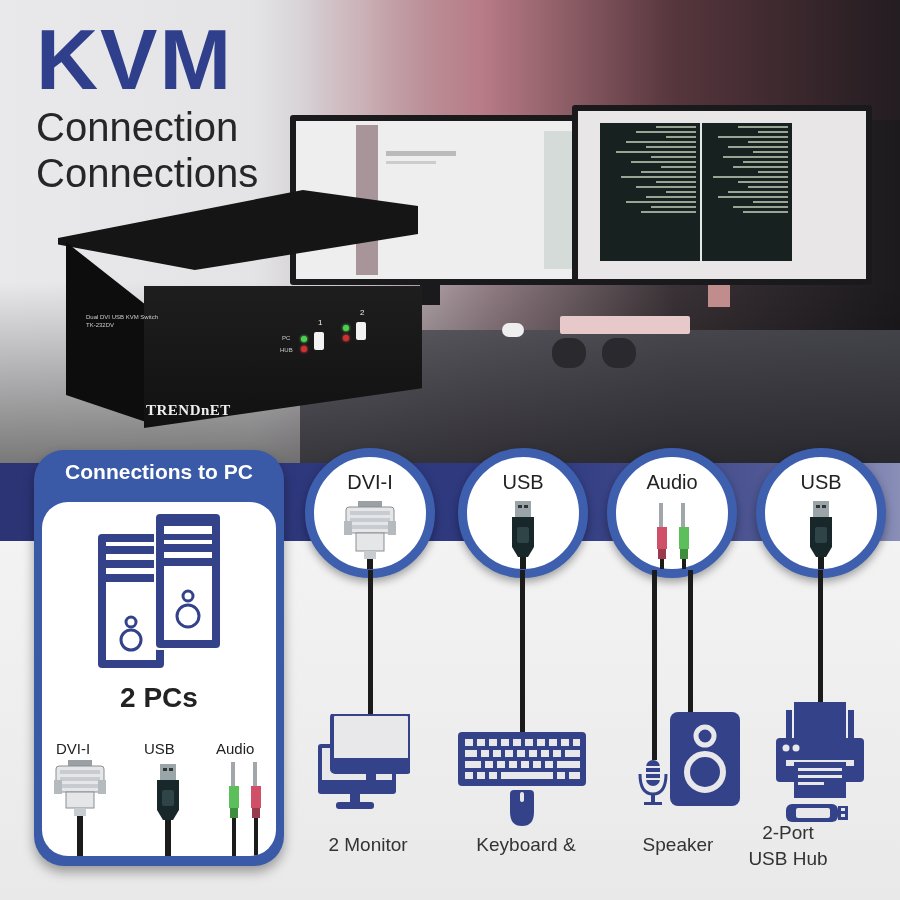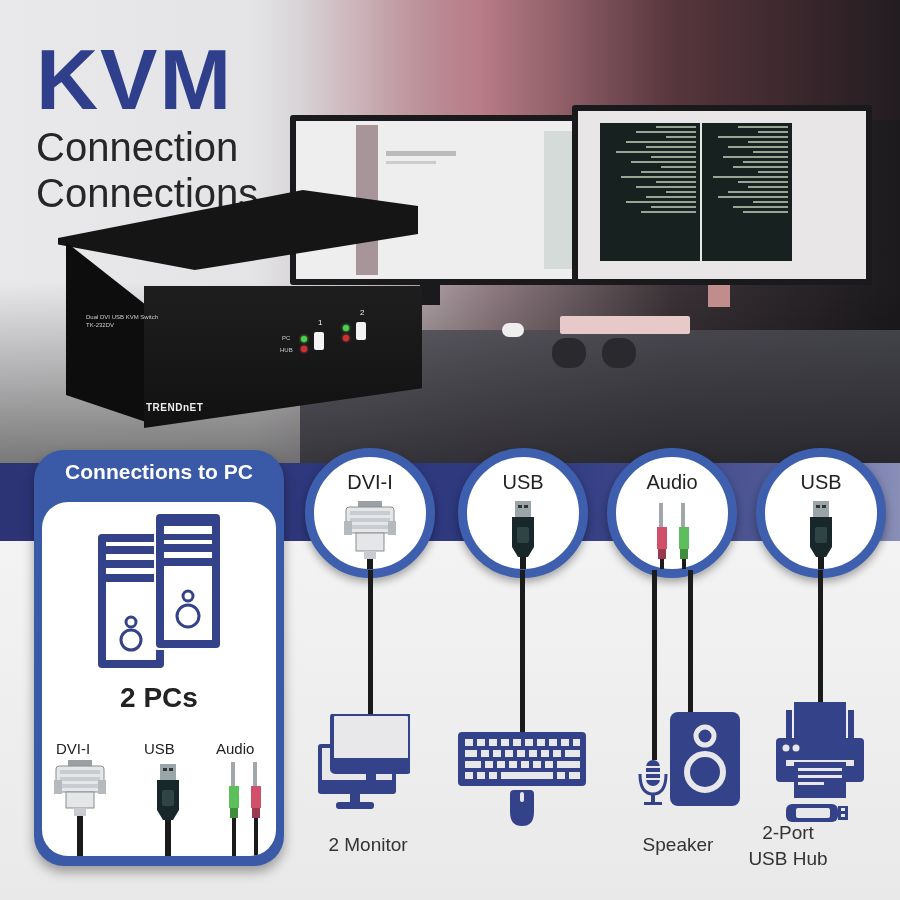--- a/index.html
+++ b/index.html
@@ -31,40 +31,40 @@
   .mon-right .screen { background: #e9e6e7; }
   .code-pane { position: absolute; top: 12px; bottom: 18px; background: #17211f; }
   .code-pane .ln { height: 2px; background: #b9c6b2; margin: 3px 4px 0 auto; opacity: 0.8; }
   .side-pane { position: absolute; left: 60px; top: 4px; width: 22px; bottom: 4px; background: #7a5a63; opacity: 0.6; }
   .mon-stand { position: absolute; background: #1a1a1c; }
   .kbd { position: absolute; left: 560px; top: 316px; width: 130px; height: 18px; background: #e8c9c9; border-radius: 2px; }
   .mouse { position: absolute; left: 502px; top: 323px; width: 22px; height: 14px; background: #eee; border-radius: 8px; }
   .headset { position: absolute; left: 552px; top: 330px; width: 90px; height: 40px; }
   .headset span { position: absolute; top: 8px; width: 34px; height: 30px; background: #2a2a2e; border-radius: 14px; }
 
-  .title-block { position: absolute; left: 36px; top: 14px; margin-top: 20px; }
+  .title-block { position: absolute; left: 36px; top: 14px; }
   .title-kvm { font-family: "Liberation Sans", sans-serif; font-weight: bold; font-size: 86px; color: #2f3f8c; letter-spacing: 2px; line-height: 90px; }
   .title-sub { font-family: "Liberation Sans", sans-serif; font-size: 40px; color: #262626; line-height: 46px; }
 
   .kvm-box { position: absolute; left: 58px; top: 190px; width: 370px; height: 240px; }
   .kvm-top { position: absolute; left: 0; top: 0; width: 360px; height: 80px; background: #151515;
     clip-path: polygon(0% 60%, 68% 0%, 100% 20%, 100% 55%, 38% 100%, 0% 68%); }
   .kvm-side { position: absolute; left: 8px; top: 52px; width: 80px; height: 180px; background: #0d0d0d;
     clip-path: polygon(0 0, 100% 35%, 100% 100%, 0 85%); }
   .kvm-front { position: absolute; left: 86px; top: 96px; width: 278px; height: 142px; background: #1a1a1a;
     clip-path: polygon(0 0, 100% -40%, 100% 72%, 0 100%); }
   .kvm-front { background: linear-gradient(180deg, #1e1e1e, #111); }
   .kvm-label { position: absolute; left: 86px; top: 313px; font-size: 6px; color: #ccc; font-family: "Liberation Sans", sans-serif; line-height: 8px; }
   .kvm-led-lbl { position: absolute; font-size: 6px; color: #ccc; font-family: "Liberation Sans", sans-serif; }
   .led { position: absolute; width: 6px; height: 6px; border-radius: 50%; }
   .led.g { background: #4ccf4c; box-shadow: 0 0 3px #6f6; }
   .led.r { background: #d23030; box-shadow: 0 0 3px #f55; }
   .kvm-btn { position: absolute; width: 10px; height: 18px; background: #f2f2f2; border-radius: 2px; }
   .kvm-num { position: absolute; font-size: 8px; color: #eee; font-family: "Liberation Sans", sans-serif; }
-  .brand { position: absolute; left: 146px; top: 402px; font-family: Liberation Sans, sans-serif; font-weight: bold; font-size: 10px; color: #eee; letter-spacing: 0.5px; }
+  .brand { position: absolute; left: 146px; top: 402px; font-family: Liberation Serif, serif; font-weight: bold; font-size: 15px; color: #eee; letter-spacing: 0.5px; }
 
   .band { position: absolute; left: 0; top: 463px; width: 900px; height: 78px; background: linear-gradient(90deg, #2c3476 0%, #2f3a80 60%, #4f5794 85%, #8a8fb8 100%); }
   .lower-bg { position: absolute; left: 0; top: 541px; width: 900px; height: 359px; background: linear-gradient(180deg, #f3f3f3 0%, #e9e9ea 100%); }
 
   .pc-card { position: absolute; left: 34px; top: 450px; width: 250px; height: 416px; background: #3a5aa8; border-radius: 30px; box-shadow: 0 6px 12px rgba(0,0,0,0.35); }
   .pc-card-title { position: absolute; left: 0; top: 10px; width: 250px; text-align: center; color: #fff; font-family: "Liberation Sans", sans-serif; font-size: 21px; font-weight: bold; }
   .pc-card-inner { position: absolute; left: 8px; top: 52px; width: 234px; height: 354px; background: #fff; border-radius: 26px; overflow: hidden; }
   .pc-count { position: absolute; left: 0; top: 180px; width: 234px; text-align: center; font-family: "Liberation Sans", sans-serif; font-size: 28px; font-weight: bold; color: #222; }
   .conn-lbl { position: absolute; font-family: "Liberation Sans", sans-serif; font-size: 15px; color: #222; }
 
@@ -305,20 +305,21 @@
       <rect x="19" y="40" width="8" height="7"></rect>
       <rect x="31" y="40" width="8" height="7"></rect>
       <rect x="43" y="40" width="52" height="7"></rect>
       <rect x="99" y="40" width="8" height="7"></rect>
       <rect x="111" y="40" width="11" height="7"></rect>
   </g>
   <path d="M52 62 Q52 58 56 58 H72 Q76 58 76 62 V80 Q76 94 64 94 Q52 94 52 80 Z" fill="#34428a"></path>
   <rect x="62" y="60" width="4" height="10" rx="2" fill="#e8e8ea"></rect>
 </svg>
 <div class="device-lbl" style="left:446px;top:832px;">
+  <div>Keyboard &amp;</div>
 </div>
 
 <div class="circle" style="left:607px;">
   <div class="circle-lbl">Audio</div>
   <svg style="left:34px;top:46px;" width="46" height="66" viewBox="0 0 46 66">
     <rect x="9" y="0" width="4" height="24" fill="#a0a6aa"></rect>
     <rect x="7" y="24" width="10" height="22" fill="#d0506a"></rect>
     <rect x="8" y="46" width="8" height="10" fill="#9a3a4c"></rect>
     <rect x="10" y="56" width="4" height="10" fill="#1b1b1b"></rect>
     <rect x="31" y="0" width="4" height="24" fill="#a0a6aa"></rect>

